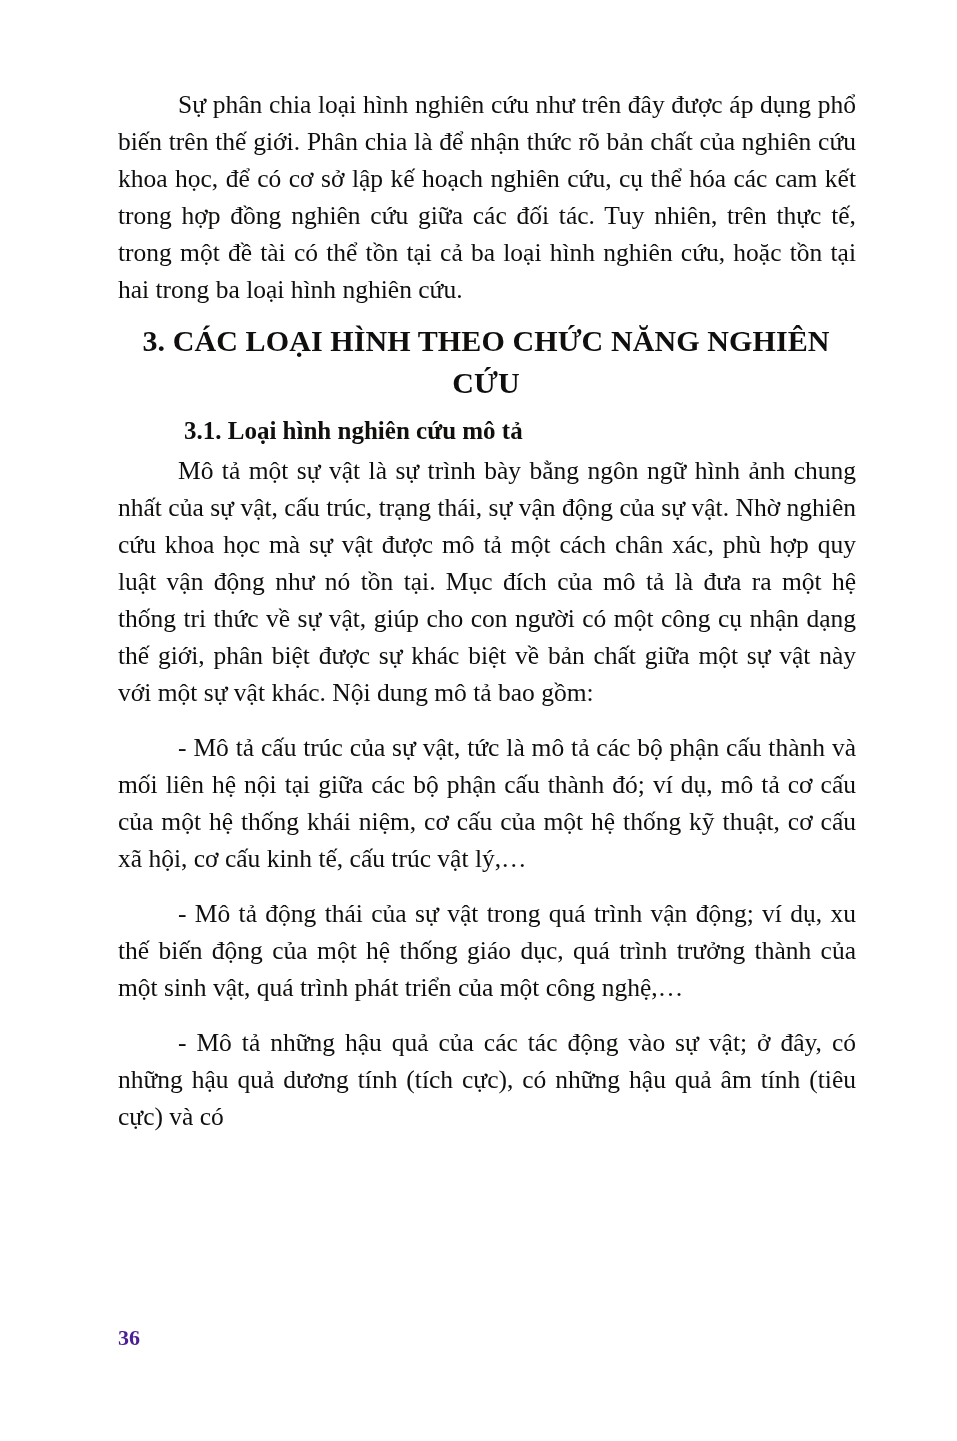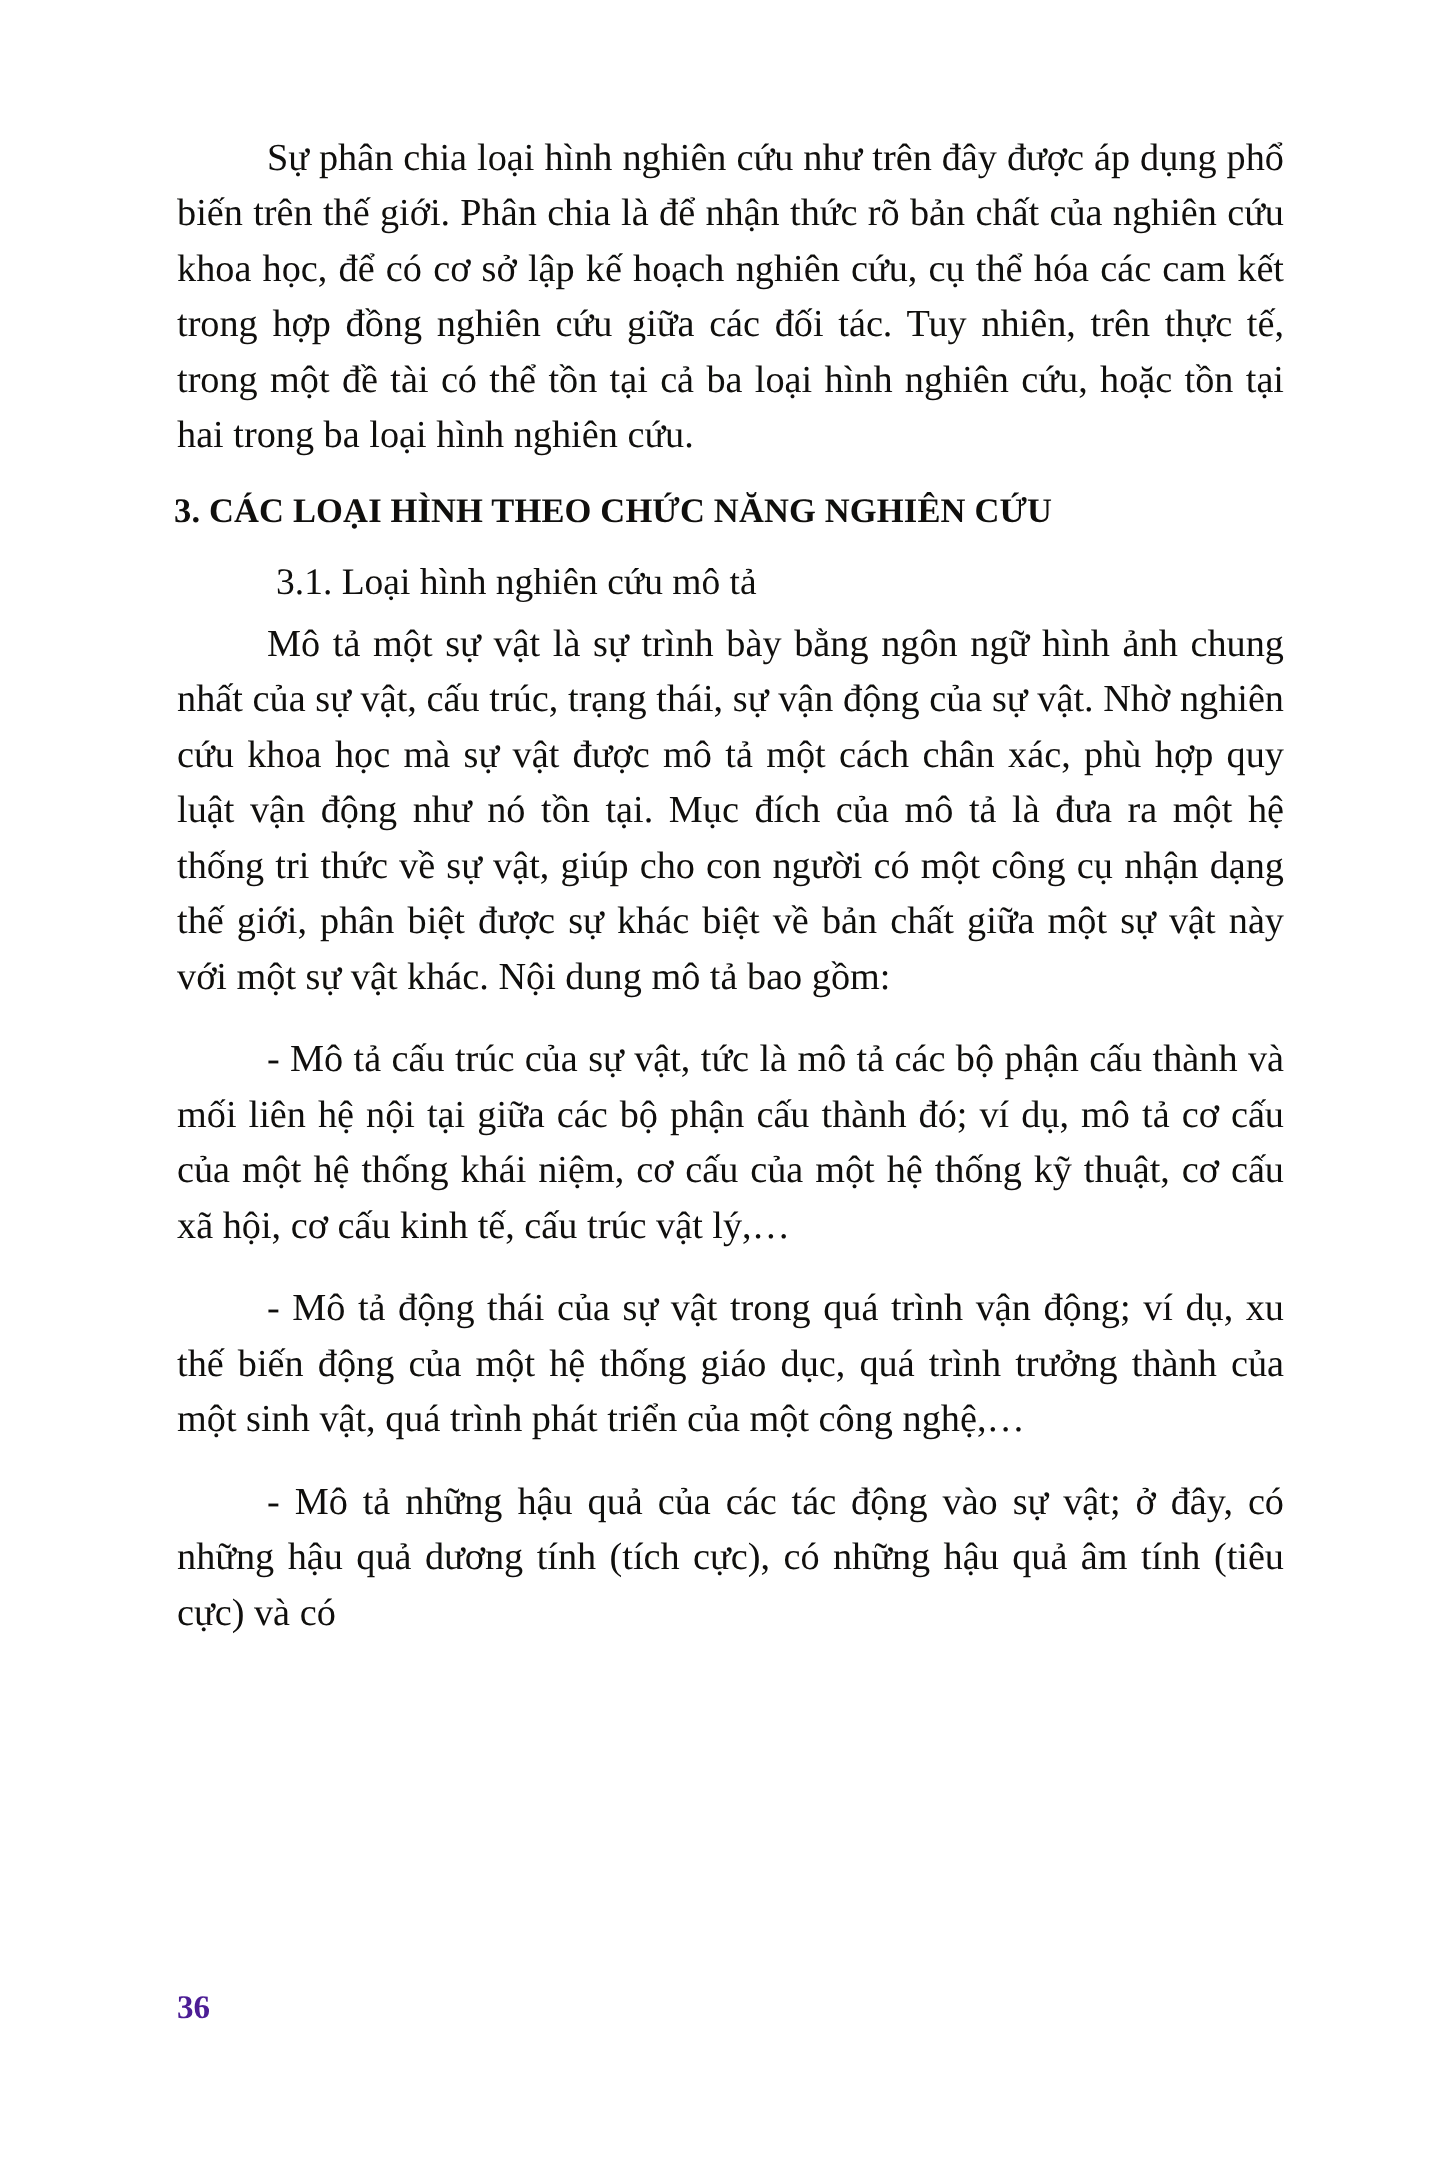--- a/index.html
+++ b/index.html
@@ -41,32 +41,32 @@
     text-justify: inter-word;
     text-indent: 60px;
   }
   p.last-line-free {
     text-align-last: left;
   }
   h2.main-heading {
     margin: 0;
     margin-top: 12px;
     margin-left: -2px;
-    font-size: 23px;
+    font-size: 30px;
     line-height: 42px;
     font-weight: bold;
-    text-align: left;
+    text-align: center;
     letter-spacing: 0.1px;
   }
   h3.sub-heading {
     margin: 0;
     margin-top: 6px;
     font-size: 25px;
     line-height: 42px;
-    font-weight: normal;
+    font-weight: bold;
     text-align: left;
     text-indent: 66px;
   }
   .page-number {
     position: absolute;
     left: 118px;
     top: 1325px;
     font-size: 22px;
     font-weight: bold;
     font-family: "Liberation Serif", "DejaVu Serif", serif;

